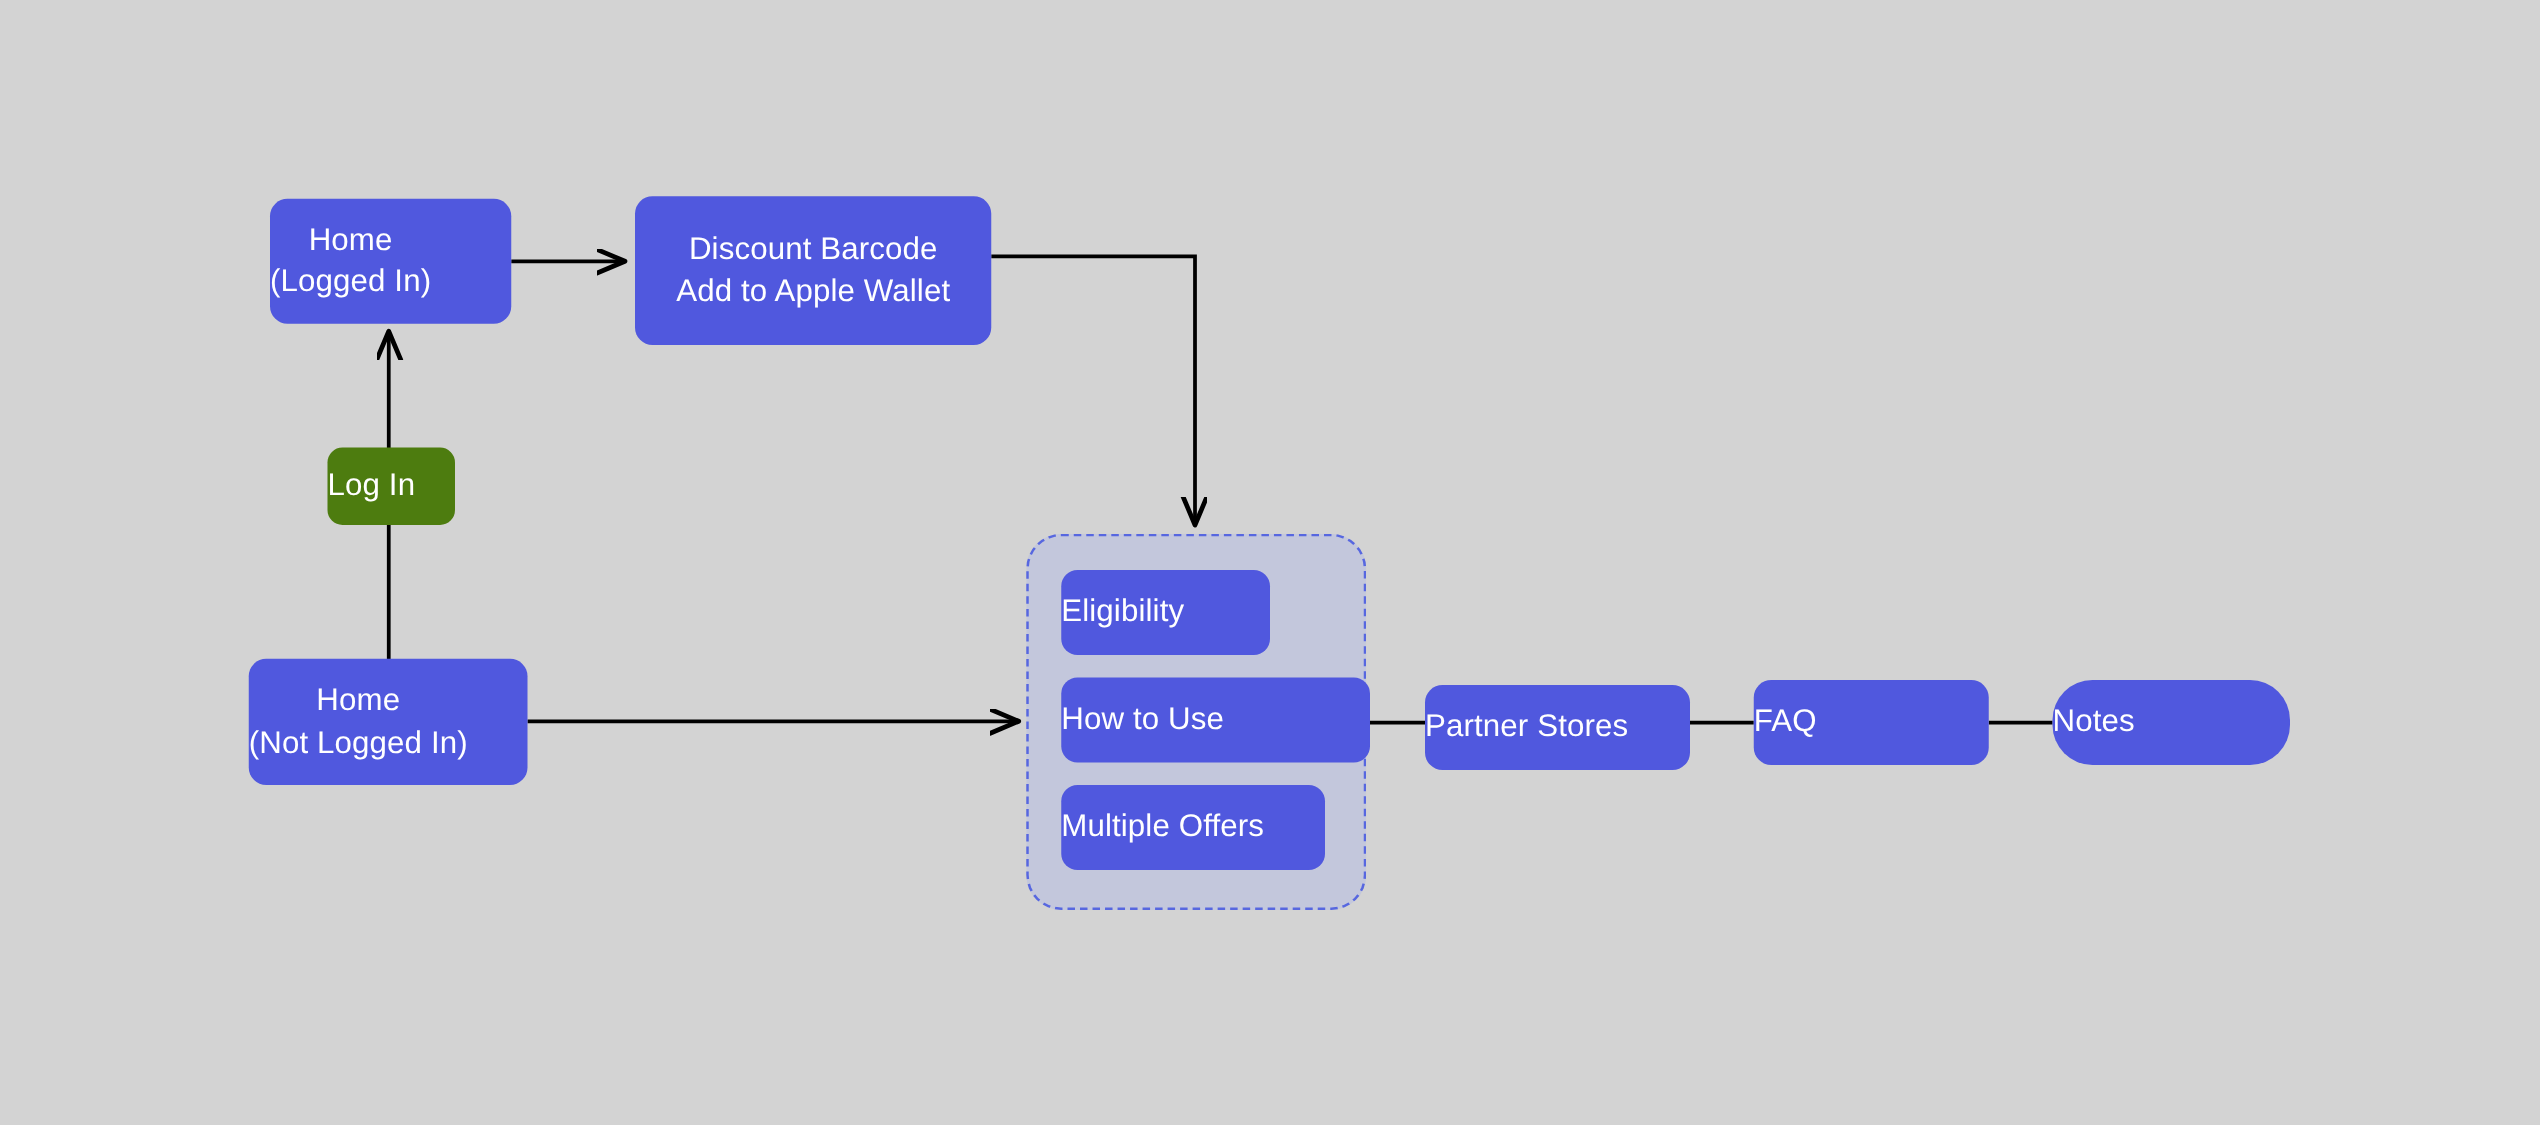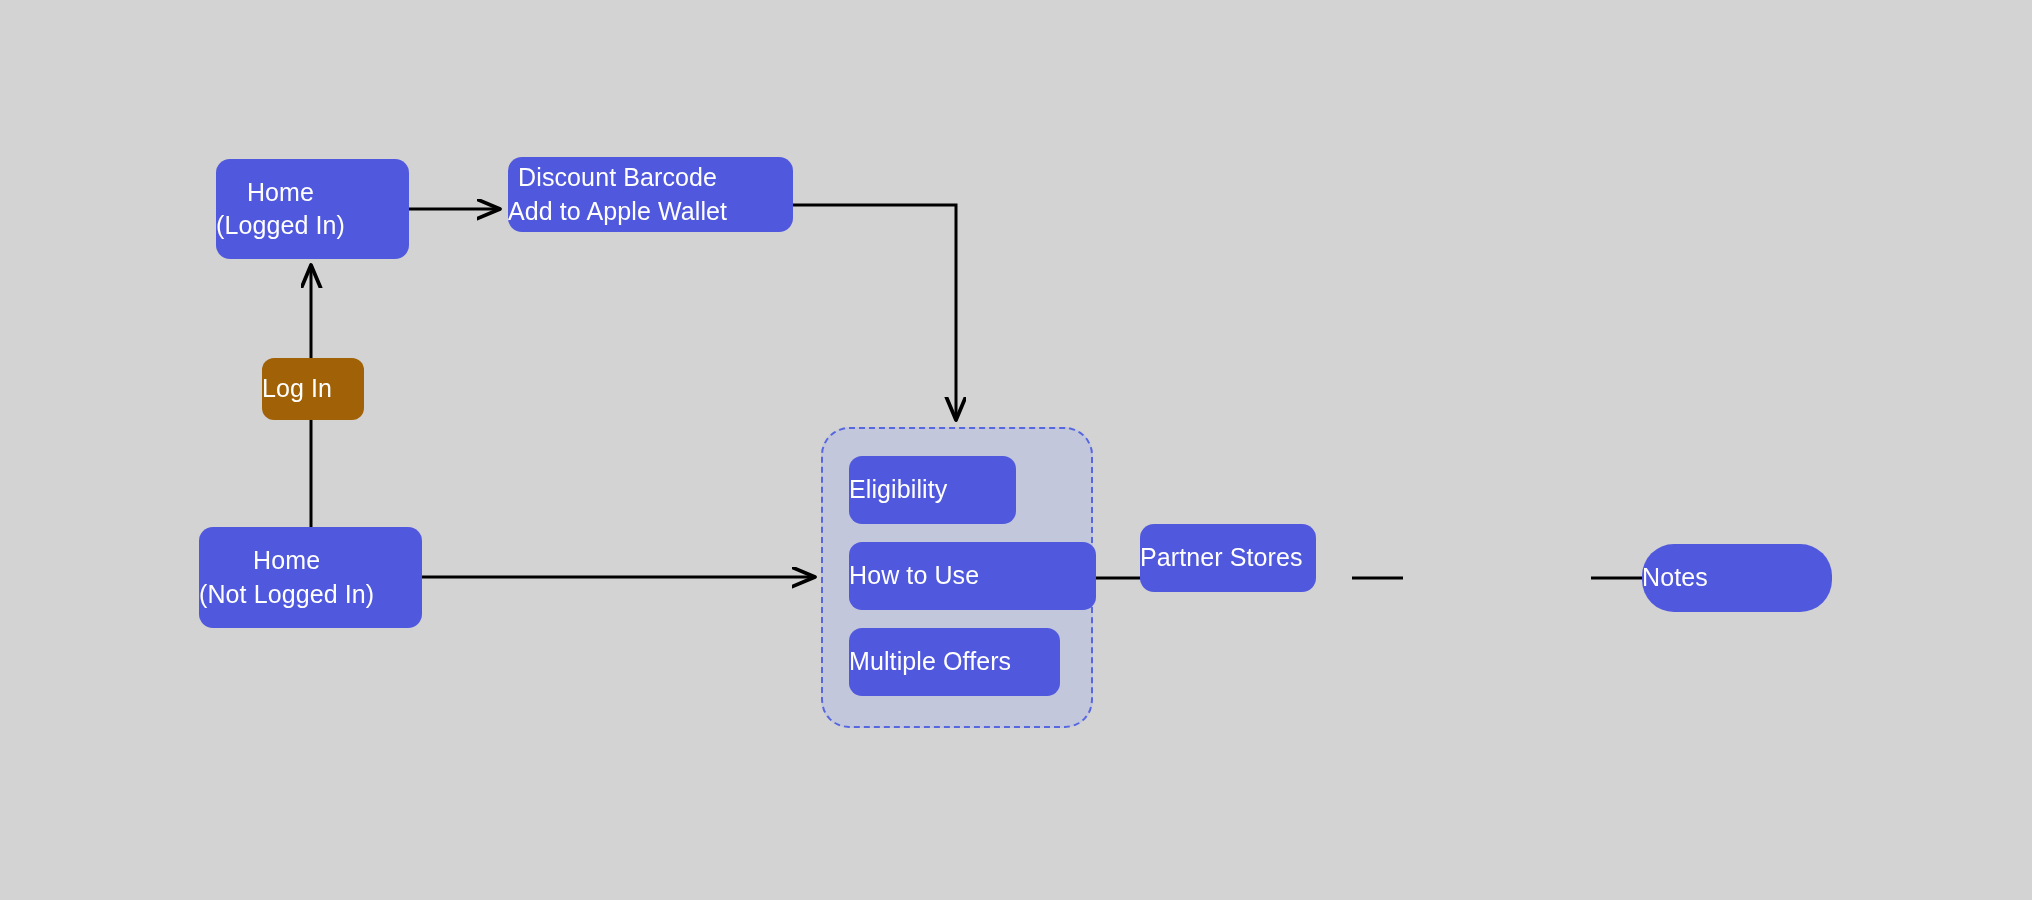--- a/index.html
+++ b/index.html
@@ -36,21 +36,21 @@
     align-items: center;
     justify-content: flex-start;
     text-align: center;
     font-size: 25px;
     line-height: 1.34;
     letter-spacing: 0.1px;
     white-space: pre-line;
     user-select: none;
   }
   .node.chip {
-    background: #a16207;
+    background: #4d7c0f;
     border-radius: 12px;
     font-size: 25px;
     z-index: 3;
   }
   .node.inner {
     border-radius: 13px;
     z-index: 4;
   }
   .group-box {
     position: absolute;
@@ -92,21 +92,21 @@
     <path d="M 1591 578 L 1642 578" stroke="#000000" stroke-width="3" fill="none"></path>
   </svg>
 
   <div class="group-box" style="left:821px; top:427px; width:272px; height:301px;"></div>
 
   <div class="node" style="left:216px; top:159px; width:193px; height:100px;">
     <span class="node-label">Home
 (Logged In)</span>
   </div>
 
-  <div class="node" style="left:508px; top:157px; width:285px; height:75px;">
+  <div class="node" style="left:508px; top:157px; width:285px; height:119px;padding-left:33px;">
     <span class="node-label">Discount Barcode
 Add to Apple Wallet</span>
   </div>
 
   <div class="node chip" style="left:262px; top:358px; width:102px; height:62px;">
     <span class="node-label">Log In</span>
   </div>
 
   <div class="node" style="left:199px; top:527px; width:223px; height:101px;">
     <span class="node-label">Home
@@ -118,22 +118,25 @@
   </div>
 
   <div class="node inner" style="left:849px; top:542px; width:247px; height:68px;">
     <span class="node-label">How to Use</span>
   </div>
 
   <div class="node inner" style="left:849px; top:628px; width:211px; height:68px;">
     <span class="node-label">Multiple Offers</span>
   </div>
 
-  <div class="node" style="left:1140px; top:524px; width:176px; height:68px;">
+  <div class="node" style="left:1140px; top:548px; width:212px; height:68px;">
     <span class="node-label">Partner Stores</span>
   </div>
 
+  <div class="node" style="left:1403px; top:544px; width:188px; height:68px;">
+    <span class="node-label">FAQ</span>
+  </div>
 
   <div class="node" style="left:1642px; top:544px; width:190px; height:68px;border-radius:32px;">
     <span class="node-label">Notes</span>
   </div>
 
 </div>
 
 </body></html>

